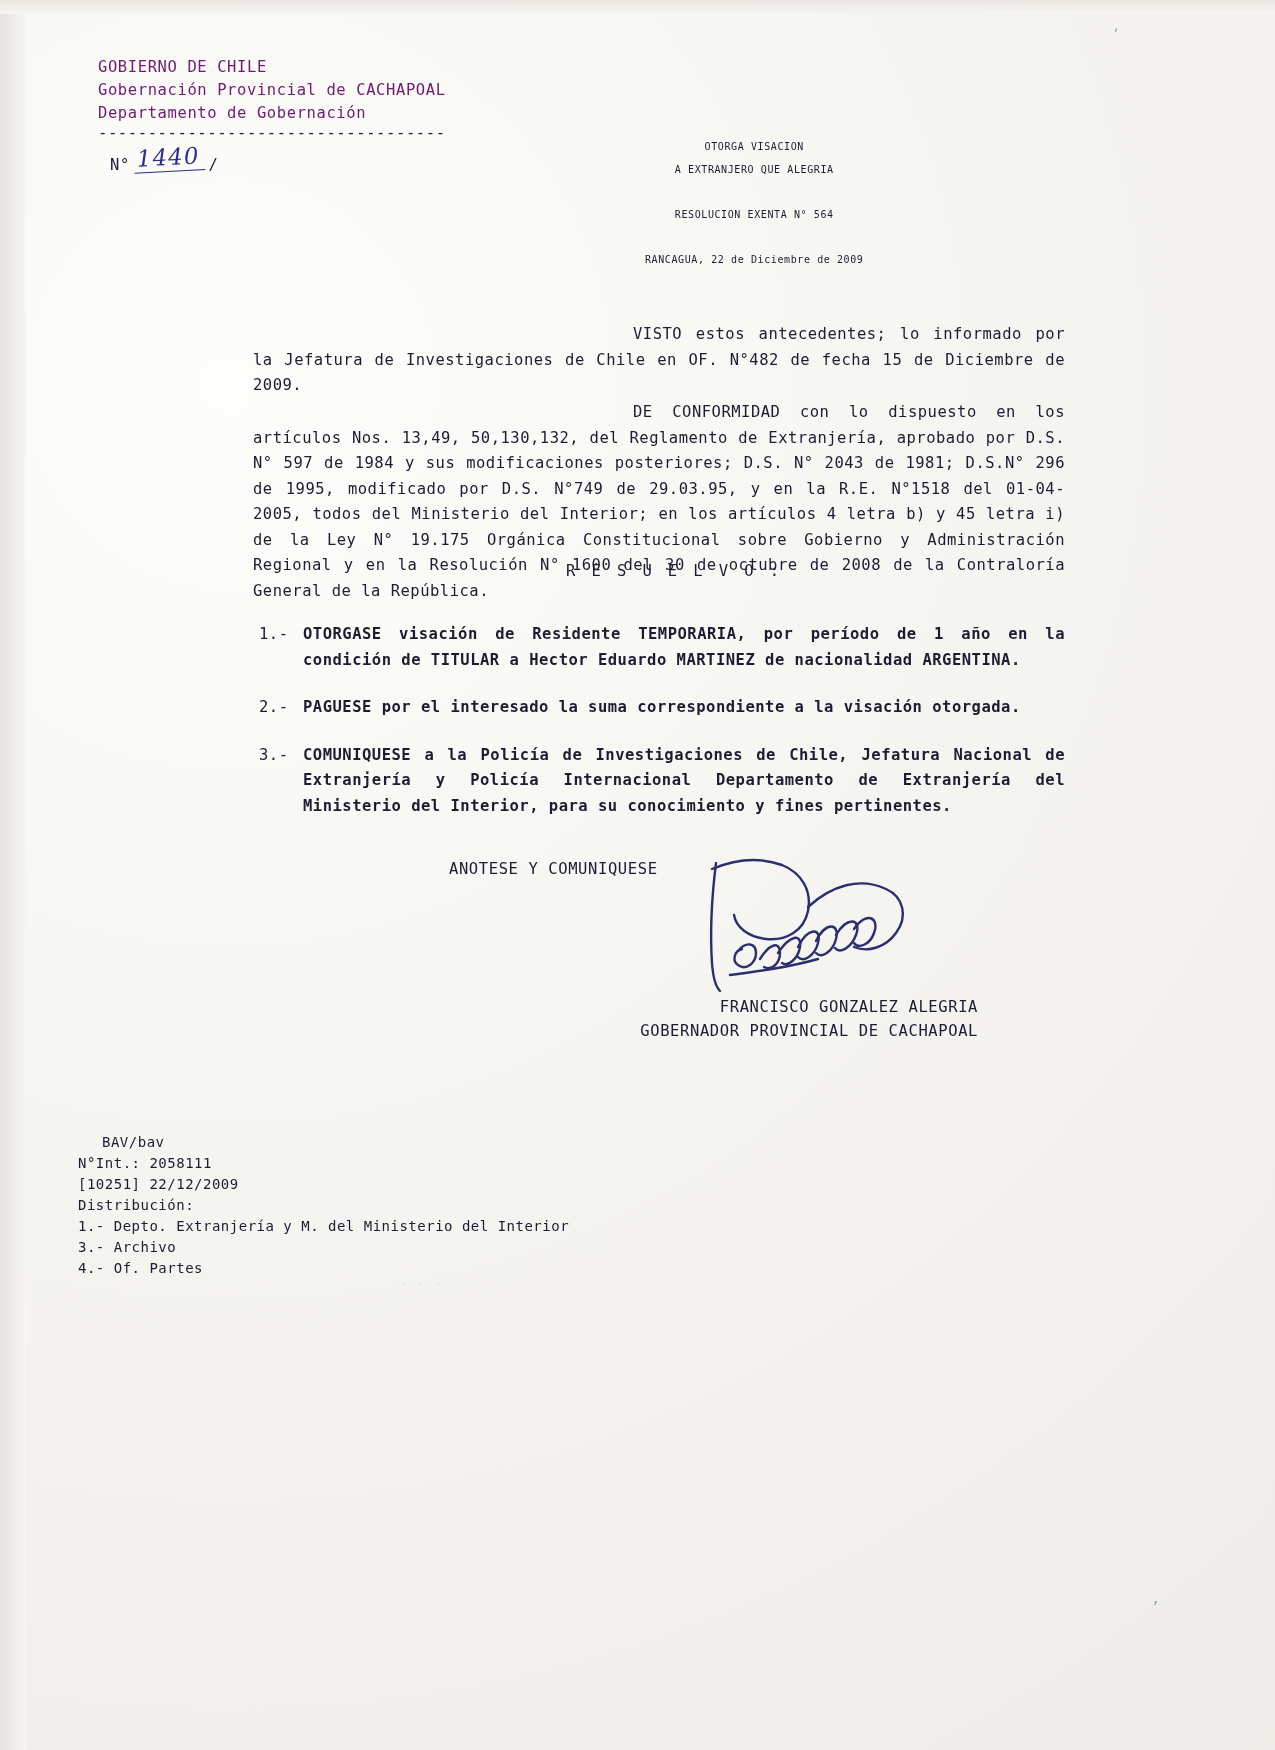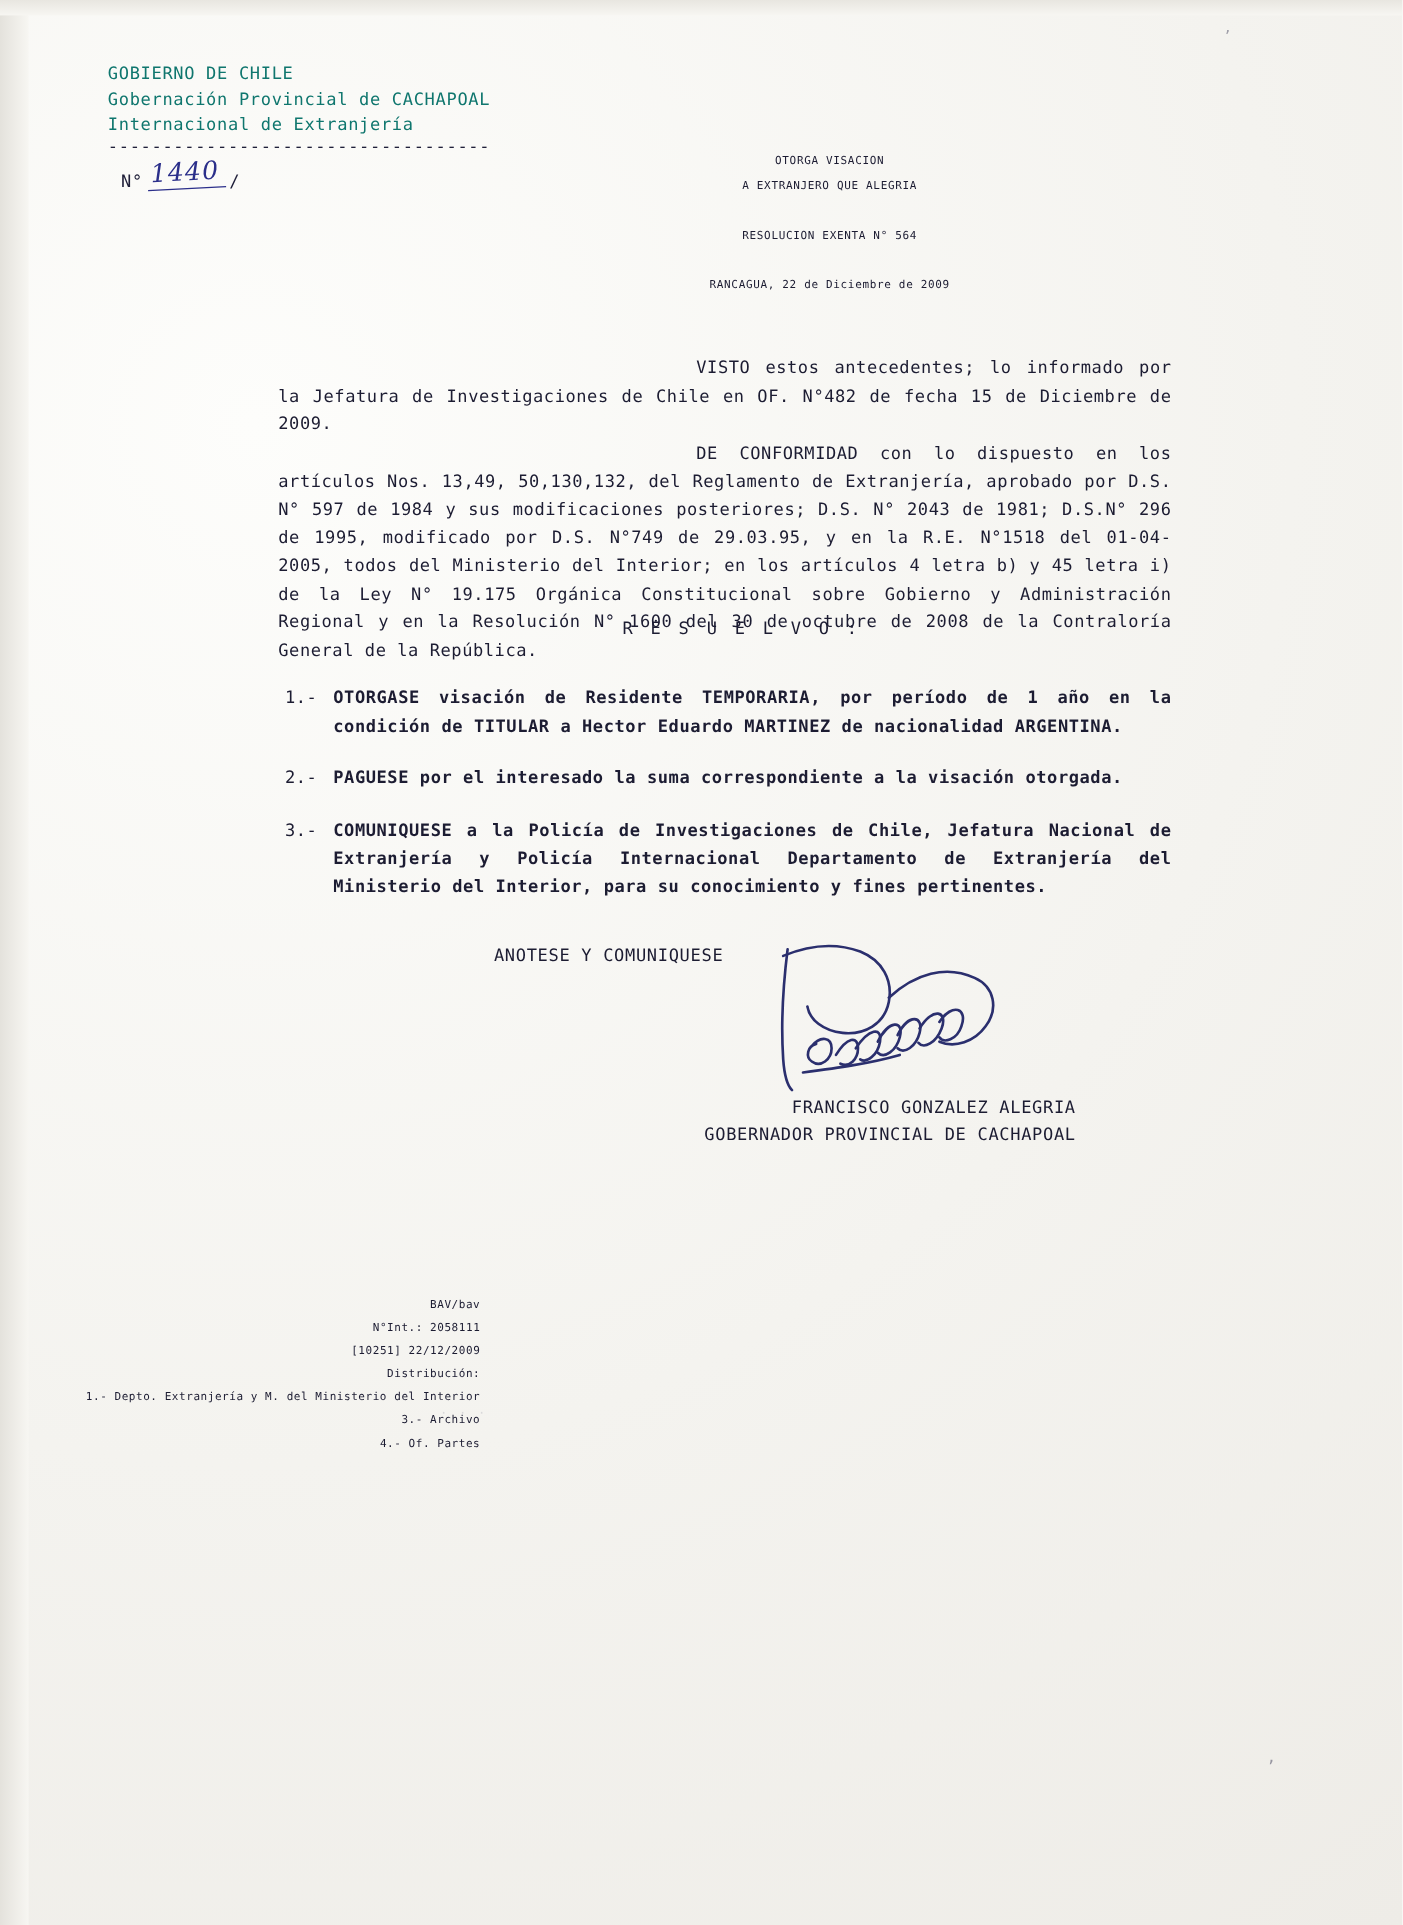--- a/index.html
+++ b/index.html
@@ -40,21 +40,21 @@
   }
 
   
   .letterhead {
     position: absolute;
     left: 98px;
     top: 56px;
     font-size: 15.5px;
     line-height: 23px;
     letter-spacing: 0.6px;
-    color: #0f766e;
+    color: #701a75;
   }
   .rule-dashes {
     position: absolute;
     left: 98px;
     top: 124px;
     font-size: 15.5px;
     letter-spacing: 0.6px;
     color: #20203a;
     white-space: nowrap;
   }
@@ -165,25 +165,24 @@
     text-align: right;
     font-size: 15.5px;
     line-height: 24px;
     letter-spacing: 0.6px;
   }
 
   
   .footer {
     position: absolute;
     left: 78px;
-    top: 1176px;
-    font-size: 10px;
+    top: 1132px;
+    font-size: 14px;
     line-height: 21px;
     letter-spacing: 0.5px;
-    text-align: right;
   }
   .footer .bav { padding-left: 24px; }
 
   .smudge {
     position: absolute;
     opacity: 0.25;
     color: #8a8a9a;
     font-size: 11px;
     letter-spacing: 2px;
   }
@@ -210,21 +209,21 @@
 <div class="page">
   <div class="paper-edge-left"></div>
   <div class="paper-edge-top"></div>
 </div>
 
 <div class="content">
 
   <div class="letterhead">
     <div>GOBIERNO DE CHILE</div>
     <div>Gobernación Provincial de CACHAPOAL</div>
-    <div>Internacional de Extranjería</div>
+    <div>Departamento de Gobernación</div>
   </div>
   <div class="rule-dashes">-----------------------------------</div>
 
   <div class="numero-row">
     <span class="numero-label">N°</span>
     <span class="numero-hand">1440</span>
     <span class="numero-slash">/</span>
   </div>
 
   <div class="righthead">

